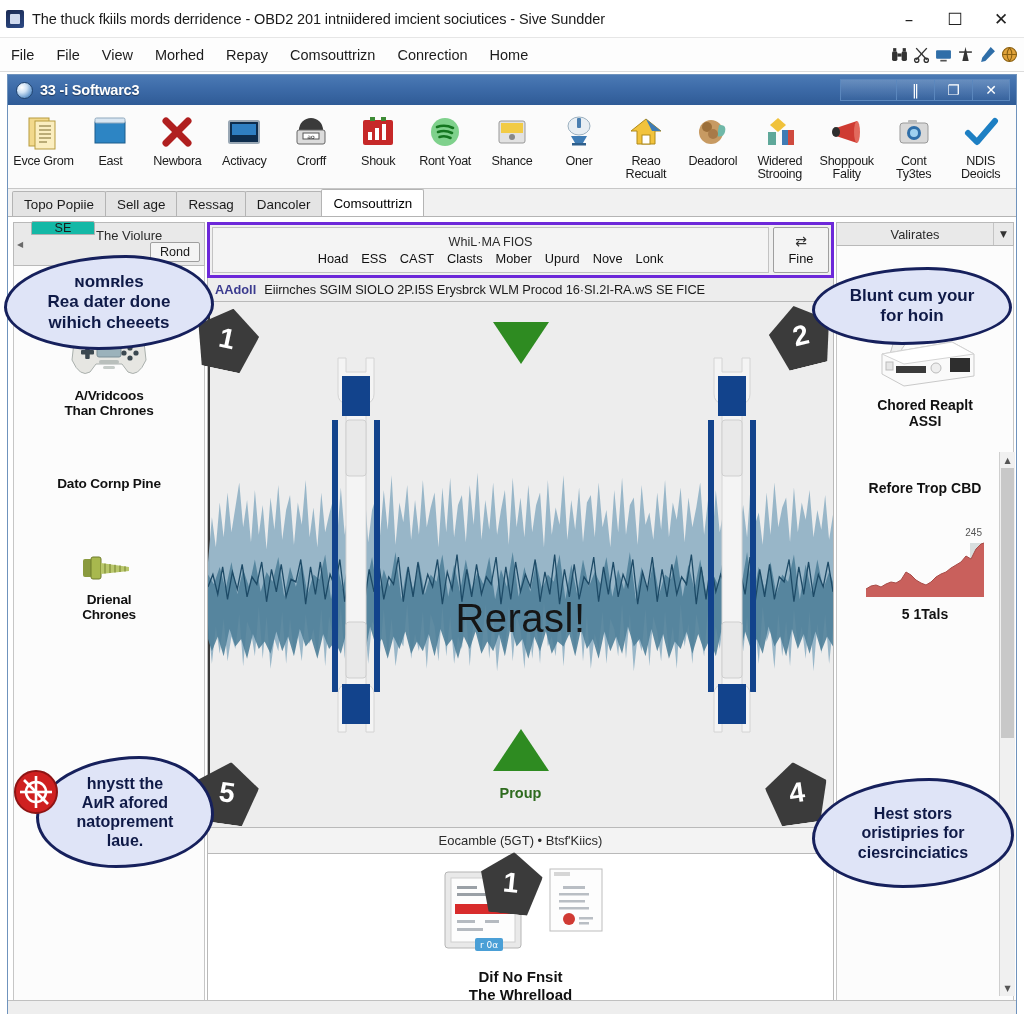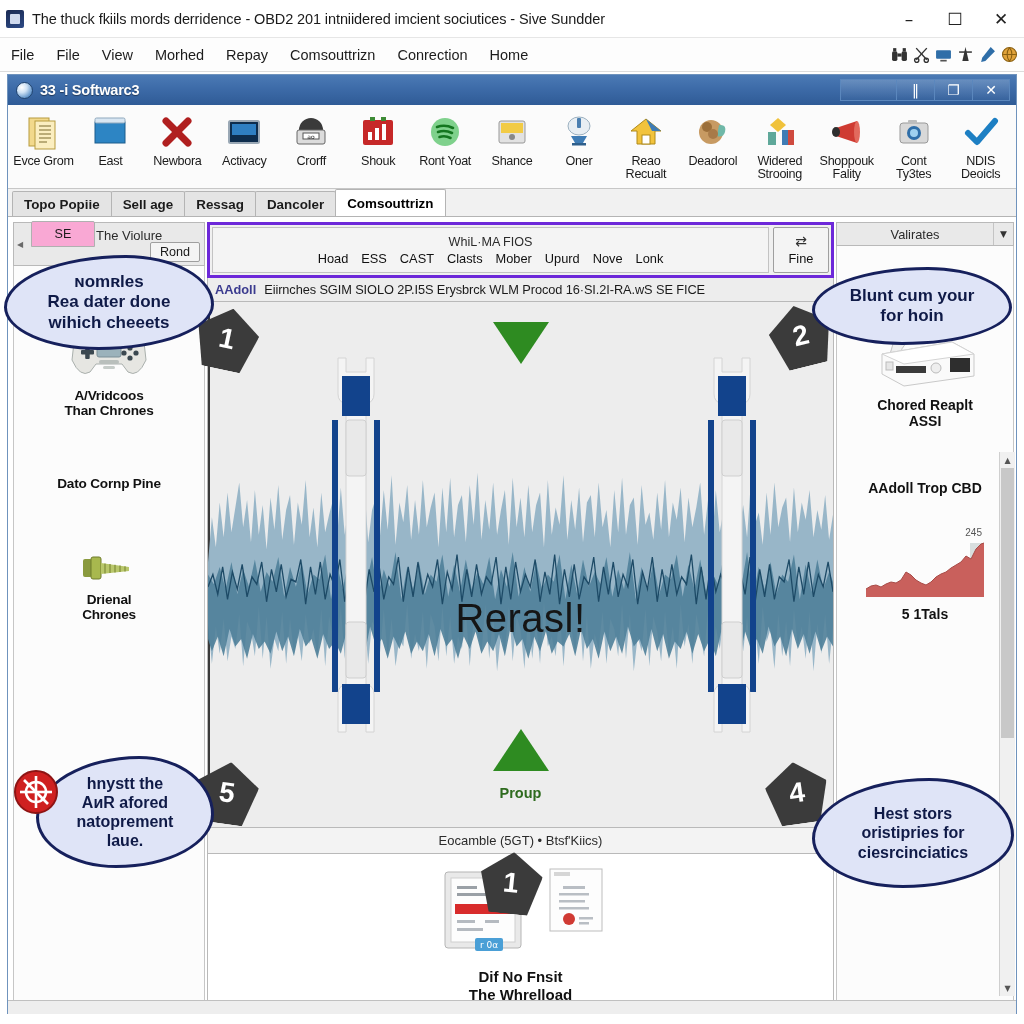--- a/index.html
+++ b/index.html
@@ -93,43 +93,42 @@
   .tabstrip {
     height: 28px; width: 100%; background: #f1f1f1;
     display: flex; align-items: flex-end; padding-left: 4px;
     border-bottom: 1px solid #b4b4b4;
   }
   .tab {
     height: 25px; padding: 0 11px; display: flex; align-items: center;
     font-size: 13.4px; color: #1b1b1b; background: #e4e4e4;
     border: 1px solid #b4b4b4; border-bottom: none; margin-right: -1px;
     border-radius: 2px 2px 0 0;
-    font-weight: bold;
   }
   .tab.active { background: #ffffff; height: 27px; color: #000; }
 
   
   .workspace {
     position: relative; width: 100%; height: 797px; background: #ffffff;
     display: flex; padding: 5px 0 0 5px;
   }
 
   
   .left-col { width: 192px; flex: none; display: flex; flex-direction: column; }
   .lp-head {
     height: 44px; background: #e9e9e9; border: 1px solid #b9b9b9;
     position: relative; display: flex; align-items: flex-start;
   }
   .lp-arrow {
     width: 12px; height: 42px; display: flex; align-items: center; justify-content: center;
     font-size: 8px; color: #6a6a6a; font-family: "DejaVu Sans", sans-serif;
   }
   .lp-subtab {
-    position: absolute; left: 17px; top: -2px; width: 64px; height: 26px;
-    background: #f9a8d4; border: 1px solid #b0b0b0; border-radius: 2px 2px 0 0;
+    position: absolute; left: 17px; top: -2px; width: 64px; height: 14px;
+    background: #14b8a6; border: 1px solid #b0b0b0; border-radius: 2px 2px 0 0;
     display: flex; align-items: center; justify-content: center;
     font-size: 12.6px; color: #1b1b1b;
   }
   .lp-headtitle {
     position: absolute; left: 82px; top: 5px; font-size: 13px; color: #2b2b2b;
   }
   .lp-btn {
     position: absolute; right: 4px; bottom: 3px; padding: 2px 9px;
     font-size: 12.6px; color: #1b1b1b; background: #f4f4f4;
     border: 1px solid #9f9f9f; border-radius: 2px;
@@ -696,21 +695,21 @@
             <path d="M12 40 L82 28 L104 40 L104 62 L34 72 L12 60 Z" fill="#fafafa" stroke="#c9c9c9"></path>
             <path d="M12 40 L82 28 L104 40 L34 50 Z" fill="#ffffff" stroke="#d4d4d4"></path>
             <rect x="26" y="52" width="30" height="7" fill="#3a3a3a"></rect>
             <rect x="16" y="48" width="7" height="8" fill="#e6e6e6" stroke="#bbb"></rect>
             <circle cx="66" cy="54" r="5" fill="#eee" stroke="#bbb"></circle>
             <rect x="80" y="44" width="20" height="14" fill="#2e2e2e"></rect>
           </svg>
           <div class="rp-cap">Chored Reaplt
 ASSI</div>
           <div class="rp-gap"></div>
-          <div class="rp-cap">AAdoll Trop CBD</div>
+          <div class="rp-cap">Refore Trop CBD</div>
 
           <div class="rp-chartwrap">
             <div class="rp-chartval">245</div>
             <svg class="rp-chart" viewBox="0 0 122 62">
               <rect x="106" y="4" width="14" height="54" fill="#d8dede"></rect>
               <path d="M2,50 L7,47 L12,46 L17,48 L22,45 L27,43 L32,44 L37,41 L42,33 L47,36 L52,41 L57,44 L62,46 L67,43 L72,38 L77,35 L82,33 L87,29 L92,26 L97,23 L102,17 L107,20 L112,10 L117,5 L120,4 L120,58 L2,58 Z" fill="#c9605c"></path>
               <path d="M2,50 L7,47 L12,46 L17,48 L22,45 L27,43 L32,44 L37,41 L42,33 L47,36 L52,41 L57,44 L62,46 L67,43 L72,38 L77,35 L82,33 L87,29 L92,26 L97,23 L102,17 L107,20 L112,10 L117,5 L120,4" fill="none" stroke="#a84b47" stroke-width="1"></path>
             </svg>
             <div class="rp-chartcap">5 1Tals</div>
           </div>

